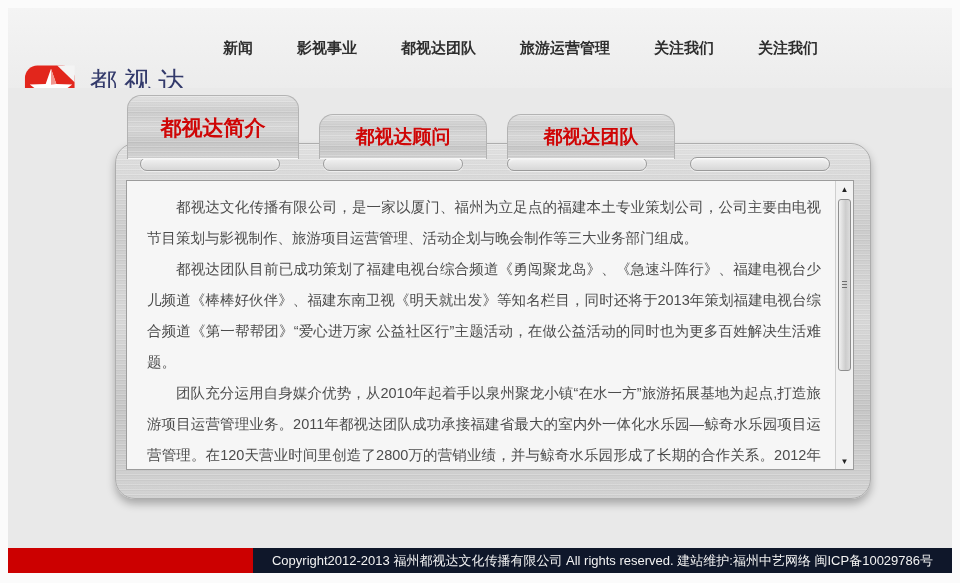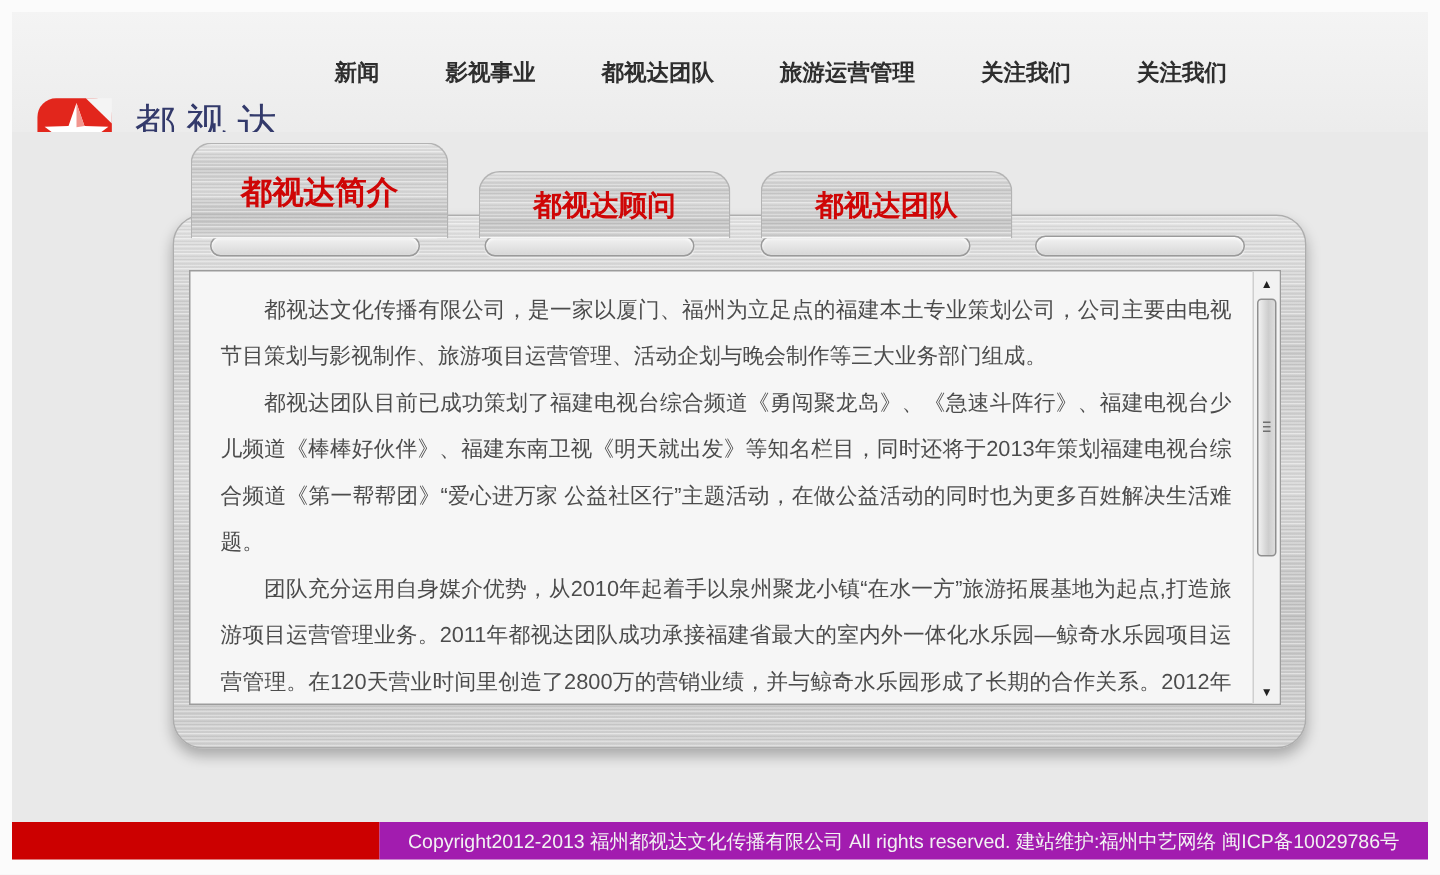--- a/index.html
+++ b/index.html
@@ -59,21 +59,21 @@
   .scroll-btn.down { bottom:0; }
   .scroll-thumb { position:absolute; left:2px; top:18px; width:13px; height:172px; cursor:pointer;
                   border:1px solid #8f8f8f; border-radius:3px;
                   background:linear-gradient(90deg,#f1f1f1,#cdcdcd 60%,#dcdcdc); }
   .grip { position:absolute; left:3px; right:3px; top:50%; margin-top:-4px; }
   .grip i { display:block; height:1px; background:#6f6f6f; margin-bottom:2px; }
 
   
   .footer { position:absolute; left:0; bottom:0; width:944px; height:25px; display:flex; }
   .footer-red { width:245px; background:#cc0000; }
-  .footer-black { flex:1; background:#a21caf; display:flex; align-items:center; justify-content:center; }
+  .footer-black { flex:1; background:#0f172a; display:flex; align-items:center; justify-content:center; }
   .footer-text { color:#f2f2f2; font-size:13px; white-space:nowrap; }
 </style>
 </head>
 <body>
 
 <div class="page">
   <div class="wrapper">
 
     <div class="header">
       <div class="logo">

